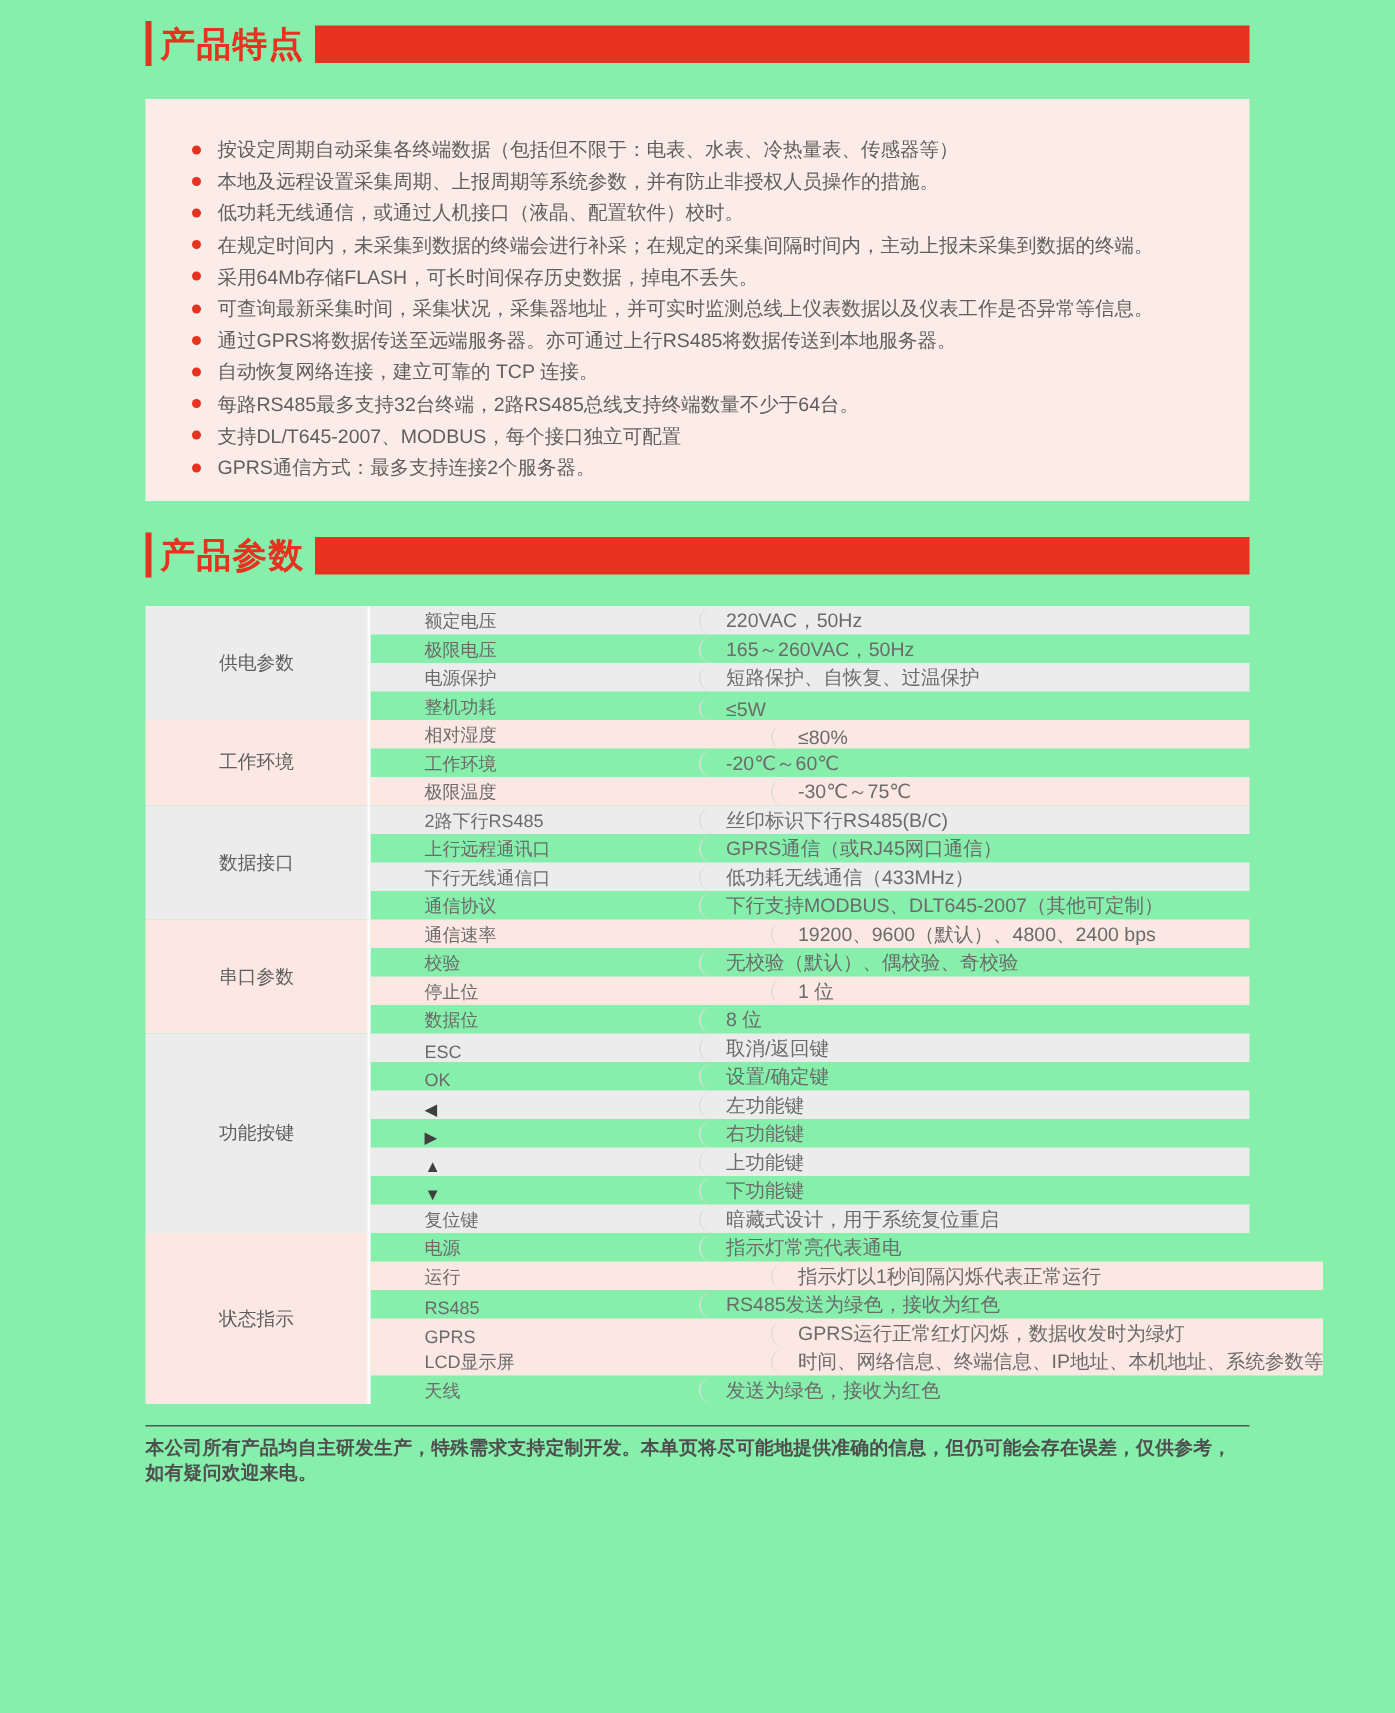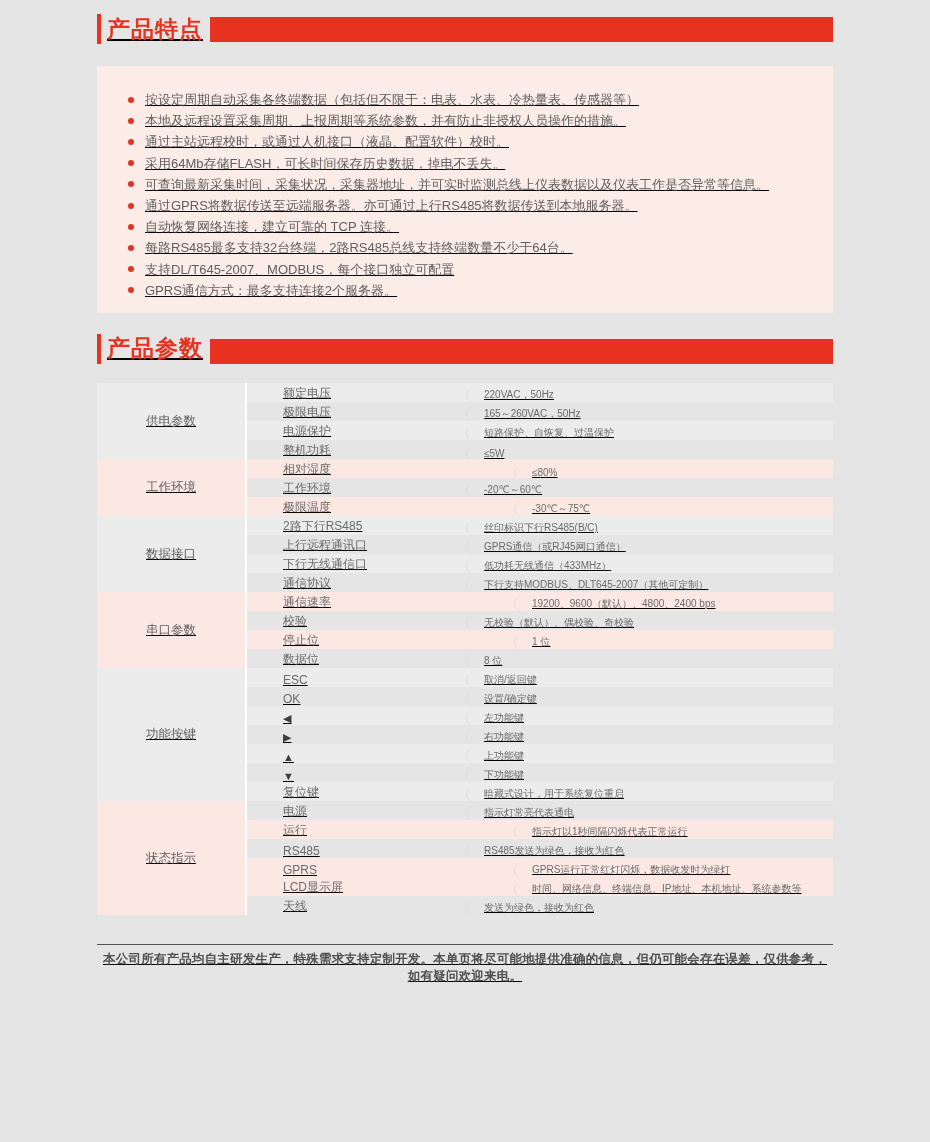--- a/index.html
+++ b/index.html
@@ -5,34 +5,33 @@
   * { margin: 0; padding: 0; box-sizing: border-box; }
   html, body { background: #ffffff; }
   body {
     font-family: "Liberation Sans", "DejaVu Sans", sans-serif;
     width: 930px;
   }
   .page {
     position: relative;
     width: 930px;
     height: 1142px;
-    background: #e5e5e5;
+    background: #86efac;
     overflow: hidden;
-    text-decoration: underline;
   }
 
   
   .sec-header {
     display: flex;
     align-items: center;
     height: 30px;
     margin: 0 97px;
   }
   .sec-header.first { margin-top: 14px; }
-  .sec-header.second { margin-top: 21px; align-items: flex-end; }
+  .sec-header.second { margin-top: 21px; }
   .vbar {
     width: 4px;
     height: 30px;
     background: var(--accent-red, #e6321f);
     margin-right: 6px;
     flex: 0 0 auto;
   }
   .sec-title {
     font-size: 23px;
     font-weight: bold;
@@ -95,30 +94,30 @@
     font-size: 12px;
     color: var(--table-text, #6b6b6b);
     display: flex;
     align-items: center;
   }
   .name.glyph { color: #3f3f3f; font-size: 11px; }
   .value {
     flex: 1 1 auto;
     border-left: 1px solid var(--divider-gray, #dcdcdc);
     padding-left: 17px;
-    font-size: 10px;
+    font-size: 13px;
     color: var(--table-text, #6b6b6b);
     display: flex;
     align-items: center;
     white-space: nowrap;
     border-radius: 10px;
   }
 
   
-  .footer { margin: 29px 97px 0; text-align: center; }
+  .footer { margin: 14px 97px 0; }
   .footer-line { height: 0; border-top: 1px solid #555555; }
   .footer-text {
     margin-top: 6px;
     font-size: 12.5px;
     font-weight: bold;
     color: var(--footer-text, #4f4f4f);
     letter-spacing: 0.2px;
   }
 </style>
 </head>
@@ -139,23 +138,27 @@
     <span class="feature-text">按设定周期自动采集各终端数据（包括但不限于：电表、水表、冷热量表、传感器等）</span>
   </li>
 
   <li class="feature-item">
     <span class="dot"></span>
     <span class="feature-text">本地及远程设置采集周期、上报周期等系统参数，并有防止非授权人员操作的措施。</span>
   </li>
 
   <li class="feature-item">
     <span class="dot"></span>
-    <span class="feature-text">通过主站远程校时，或通过人机接口（液晶、配置软件）校时。</span>
-  </li>
-
+    <span class="feature-text">低功耗无线通信，或通过人机接口（液晶、配置软件）校时。</span>
+  </li>
+
+  <li class="feature-item">
+    <span class="dot"></span>
+    <span class="feature-text">在规定时间内，未采集到数据的终端会进行补采；在规定的采集间隔时间内，主动上报未采集到数据的终端。</span>
+  </li>
 
   <li class="feature-item">
     <span class="dot"></span>
     <span class="feature-text">采用64Mb存储FLASH，可长时间保存历史数据，掉电不丢失。</span>
   </li>
 
   <li class="feature-item">
     <span class="dot"></span>
     <span class="feature-text">可查询最新采集时间，采集状况，采集器地址，并可实时监测总线上仪表数据以及仪表工作是否异常等信息。</span>
   </li>

